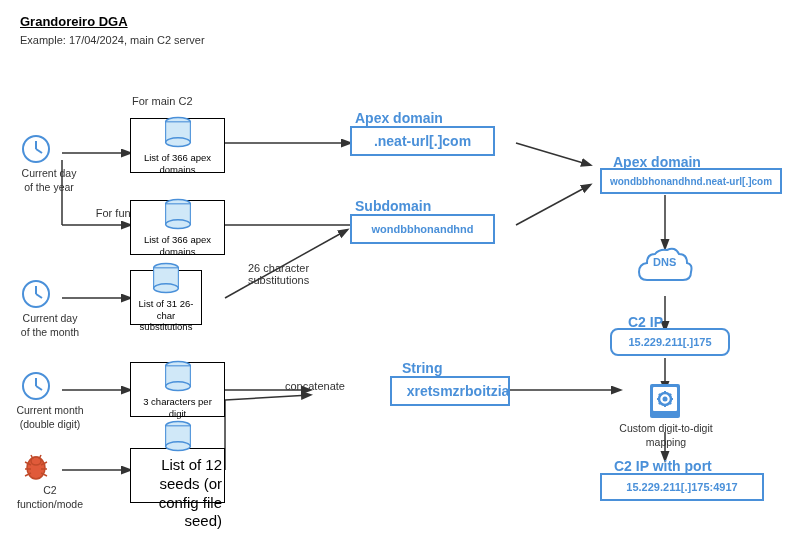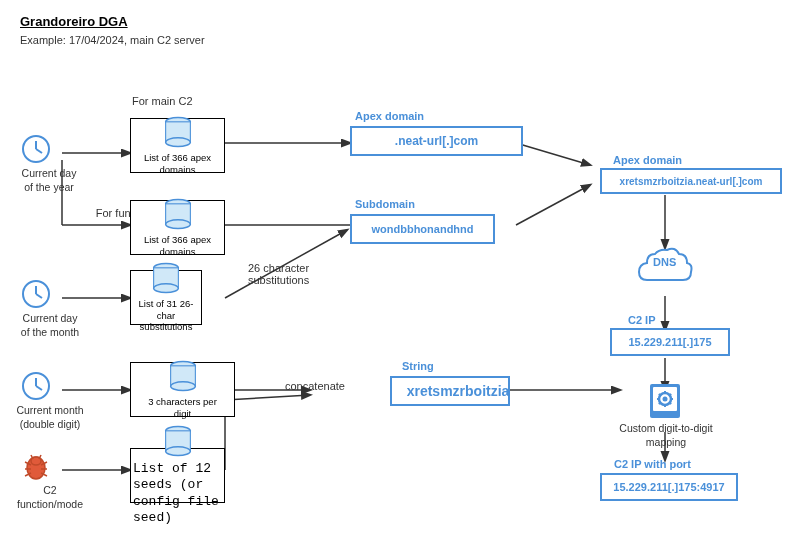--- a/index.html
+++ b/index.html
@@ -59,21 +59,21 @@
       align-items: center;
       justify-content: center;
     }
     .label {
       font-size: 10.5px;
       color: #333;
       text-align: center;
       line-height: 1.3;
     }
     .label-blue {
-      font-size: 11px;
+      font-size: 14px;
       color: #4a90d9;
       font-weight: bold;
       text-align: left;
     }
     
     #arrows {
       position: absolute;
       top: 0; left: 0;
       width: 800px;
       height: 551px;
@@ -231,21 +231,21 @@
           <ellipse cx="19" cy="8" rx="17" ry="6" fill="#d0e8f8" stroke="#4a90d9" stroke-width="2"></ellipse>
           <rect x="2" y="8" width="34" height="28" fill="#d0e8f8" stroke="#4a90d9" stroke-width="1.5"></rect>
           <ellipse cx="19" cy="36" rx="17" ry="6" fill="#d0e8f8" stroke="#4a90d9" stroke-width="2"></ellipse>
         </svg>
       </div>
       <div style="font-size:9.5px; line-height:1.25; text-align:center;">List of 31
 26-char substitutions</div>
     </div>
   </div>
 
-  <div class="el box" style="top:362px; left:130px; width:105px; height:55px; font-size:10px; line-height:1.3; padding:12px;">
+  <div class="el box" style="top:362px; left:130px; width:95px; height:55px; font-size:10px; line-height:1.3; padding:12px;">
     <div>
       <div style="margin-bottom:1px;">
         <svg width="28" height="32" viewBox="0 0 38 44" xmlns="http://www.w3.org/2000/svg">
           <ellipse cx="19" cy="8" rx="17" ry="6" fill="#d0e8f8" stroke="#4a90d9" stroke-width="2"></ellipse>
           <rect x="2" y="8" width="34" height="28" fill="#d0e8f8" stroke="#4a90d9" stroke-width="1.5"></rect>
           <ellipse cx="19" cy="36" rx="17" ry="6" fill="#d0e8f8" stroke="#4a90d9" stroke-width="2"></ellipse>
         </svg>
       </div>
       <div style="font-size:9.5px; line-height:1.25; text-align:center;">3 characters
 per digit</div>
@@ -254,55 +254,55 @@
 
   <div class="el box" style="top:448px; left:130px; width:95px; height:55px; font-size:10px; line-height:1.3; padding:2px;">
     <div>
       <div style="margin-bottom:1px;">
         <svg width="28" height="32" viewBox="0 0 38 44" xmlns="http://www.w3.org/2000/svg">
           <ellipse cx="19" cy="8" rx="17" ry="6" fill="#d0e8f8" stroke="#4a90d9" stroke-width="2"></ellipse>
           <rect x="2" y="8" width="34" height="28" fill="#d0e8f8" stroke="#4a90d9" stroke-width="1.5"></rect>
           <ellipse cx="19" cy="36" rx="17" ry="6" fill="#d0e8f8" stroke="#4a90d9" stroke-width="2"></ellipse>
         </svg>
       </div>
-      <div style="font-size:13px; line-height:1.25; text-align:left;font-family:Liberation Mono, monospace;">List of 12 seeds
+      <div style="font-size:15px; line-height:1.25; text-align:right;">List of 12 seeds
 (or config file seed)</div>
     </div>
   </div>
 
   <div class="el section-label" style="top:262px; left:248px; width:100px;">26 character substitutions</div>
 
   <div class="el label-blue" style="top:110px; left:355px;">Apex domain</div>
 
-  <div class="el box-blue" style="top:126px; left:350px; width:173px; height:30px; font-size:12px;">.neat-url[.]com</div>
+  <div class="el box-blue" style="top:126px; left:350px; width:145px; height:30px; font-size:14px;">.neat-url[.]com</div>
 
   <div class="el label-blue" style="top:198px; left:355px;">Subdomain</div>
 
   <div class="el box-blue" style="top:214px; width:145px; left:350px; height:30px; font-size:11px;">wondbbhonandhnd</div>
 
   <div class="el section-label" style="top:380px; left:285px;">concatenate</div>
 
   <div class="el label-blue" style="top:360px; left:402px;">String</div>
 
   <div class="el box-blue" style="top:376px; left:390px; width:120px; height:30px; font-size:14px;padding-left:16px;">xretsmzrboitzia</div>
 
   <div class="el label-blue" style="top:154px; left:613px;">Apex domain</div>
 
-  <div class="el box-blue" style="top:168px; left:600px; width:182px; height:26px; font-size:10px;">xretsmzrboitzia.neat-url[.]com</div>
+  <div class="el box-blue" style="top:168px; left:600px; width:182px; height:26px; font-size:10px;">wondbbhonandhnd.neat-url[.]com</div>
 
   <div class="el" style="top:242px; left:635px;text-decoration:underline;">
     <svg width="60" height="52" viewBox="0 0 60 52" xmlns="http://www.w3.org/2000/svg">
       <path d="M12,38 Q4,38 4,30 Q4,22 12,21 Q12,12 20,12 Q24,7 32,8 Q40,4 44,12 Q52,12 52,21 Q58,22 56,30 Q56,38 48,38 Z" fill="none" stroke="#4a90d9" stroke-width="2"></path>
     </svg>
     <div style="position:absolute; top:14px; left:18px; font-size:11px; color:#4a90d9; font-weight:bold;">DNS</div>
   </div>
 
   <div class="el label-blue" style="top:314px; left:628px;">C2 IP</div>
 
-  <div class="el box-blue" style="top:328px; left:610px; width:120px; height:28px; font-size:11px;">15.229.211[.]175</div>
+  <div class="el box-blue" style="top:328px; left:610px; width:120px; height:28px; font-size:11px;border-radius:8px;">15.229.211[.]175</div>
 
   <div class="el" style="top:382px; left:646px;">
     <svg width="38" height="38" viewBox="0 0 38 38" xmlns="http://www.w3.org/2000/svg">
 
       <rect x="4" y="2" width="30" height="34" rx="2" fill="#4a90d9"></rect>
       <rect x="7" y="5" width="24" height="24" rx="1" fill="#ffffff"></rect>
 
       <circle cx="19" cy="17" r="6" fill="none" stroke="#4a90d9" stroke-width="2.5"></circle>
       <circle cx="19" cy="17" r="2.5" fill="#4a90d9"></circle>
       <line x1="19" y1="9" x2="19" y2="11.5" stroke="#4a90d9" stroke-width="2"></line>
@@ -312,15 +312,15 @@
       <line x1="12.9" y1="11.9" x2="14.7" y2="13.7" stroke="#4a90d9" stroke-width="2"></line>
       <line x1="23.3" y1="20.3" x2="25.1" y2="22.1" stroke="#4a90d9" stroke-width="2"></line>
       <line x1="25.1" y1="11.9" x2="23.3" y2="13.7" stroke="#4a90d9" stroke-width="2"></line>
       <line x1="14.7" y1="20.3" x2="12.9" y2="22.1" stroke="#4a90d9" stroke-width="2"></line>
     </svg>
   </div>
   <div class="el label" style="top:422px; left:606px; width:120px; text-align:center;">Custom digit-to-digit<br>mapping</div>
 
   <div class="el label-blue" style="top:458px; left:614px;">C2 IP with port</div>
 
-  <div class="el box-blue" style="top:473px; left:600px; width:138px; height:28px; font-size:11px;">15.229.211[.]175:4917</div>
+  <div class="el box-blue" style="top:473px; left:600px; width:164px; height:28px; font-size:11px;">15.229.211[.]175:4917</div>
 
 </div>
 
 </body></html>

